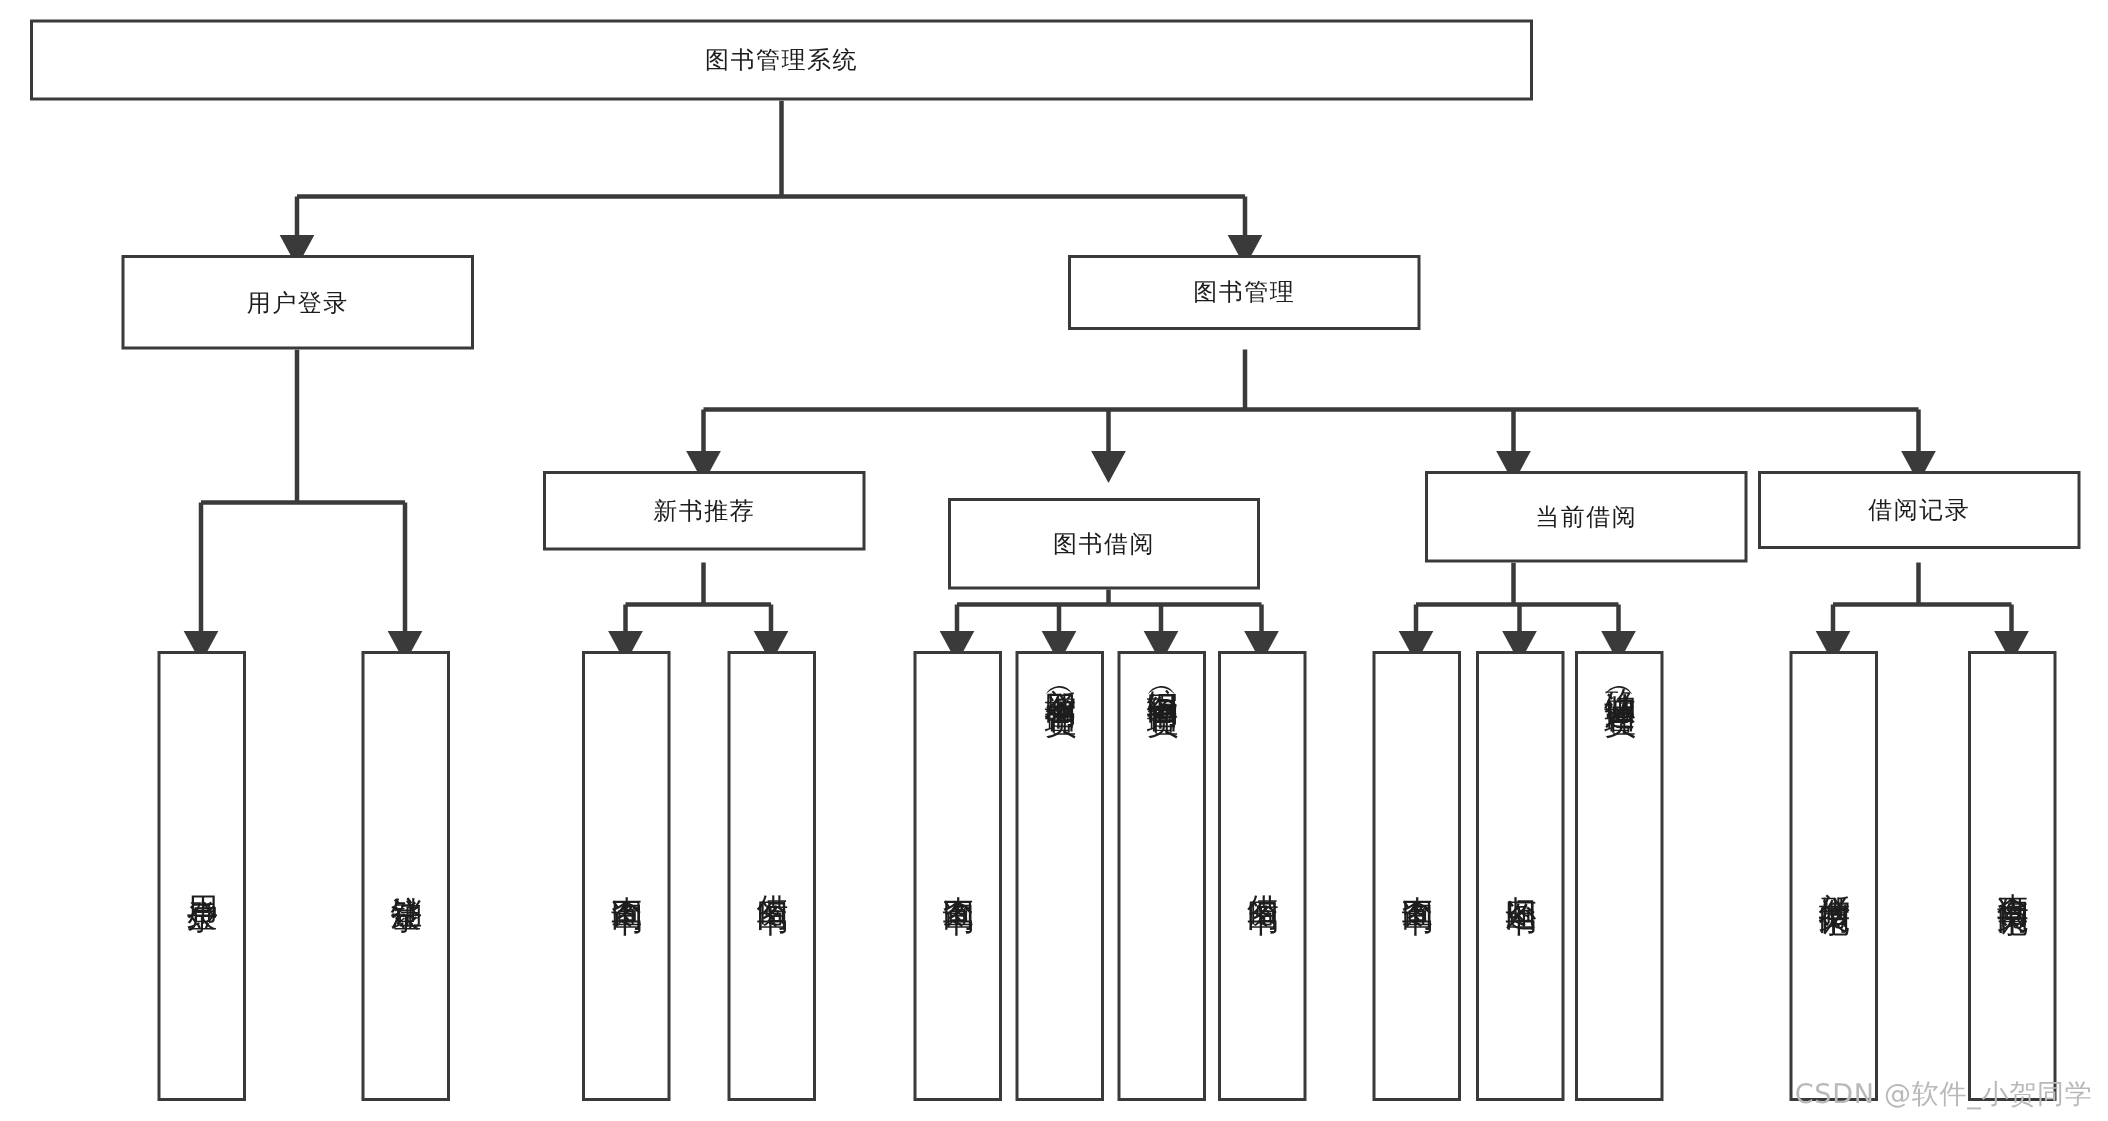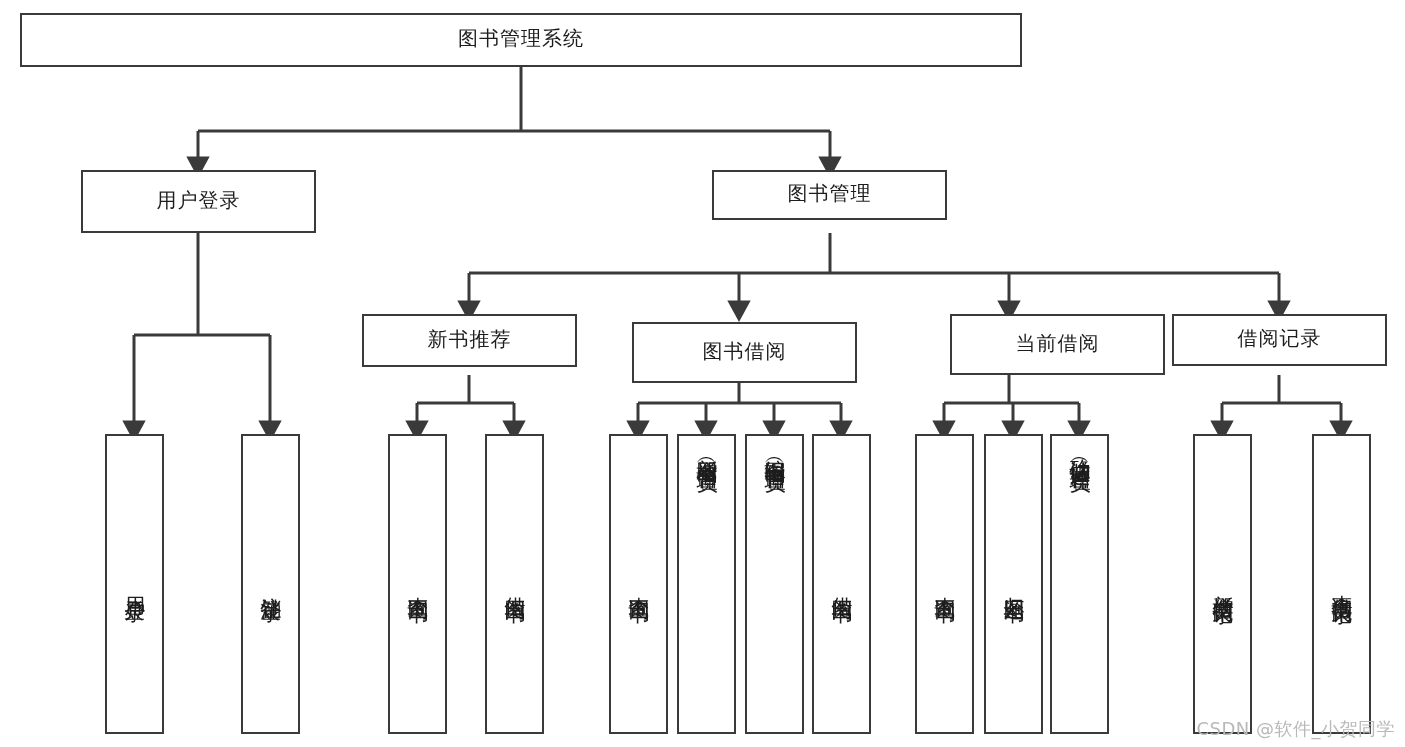--- a/index.html
+++ b/index.html
@@ -14,24 +14,23 @@
     position:absolute;
     box-sizing:border-box;
     border:2px solid #3a3a3a;
     background:#ffffff;
     display:flex;
     align-items:center;
     justify-content:center;
     color:#1d1d1d;
   }
   .node-h{
-    font-size:20px;
+    font-size:16px;
     line-height:1.1;
     letter-spacing:1px;
-    font-family:Liberation Mono, monospace;
   }
   .node-v{
     font-size:21px;
     letter-spacing:2px;
     line-height:1.0;
   }
   .node-v .vtext{
     writing-mode:vertical-rl;
     text-orientation:upright;
     white-space:nowrap;
@@ -117,21 +116,21 @@
   <div class="node node-h" style="left:81px;top:170px;width:235px;height:63px;">
     <span>用户登录</span>
   </div>
   <div class="node node-h" style="left:712px;top:170px;width:235px;height:50px;">
     <span>图书管理</span>
   </div>
 
   <div class="node node-h" style="left:362px;top:314px;width:215px;height:53px;">
     <span>新书推荐</span>
   </div>
-  <div class="node node-h" style="left:632px;top:322px;width:225px;height:61px;">
+  <div class="node node-h" style="left:632px;top:332px;width:208px;height:61px;">
     <span>图书借阅</span>
   </div>
   <div class="node node-h" style="left:902px;top:314px;width:215px;height:61px;margin-left:48px;">
     <span>当前借阅</span>
   </div>
   <div class="node node-h" style="left:1172px;top:314px;width:215px;height:52px;">
     <span>借阅记录</span>
   </div>
 
   <div class="node node-v" style="left:105px;top:434px;width:59px;height:300px;">

